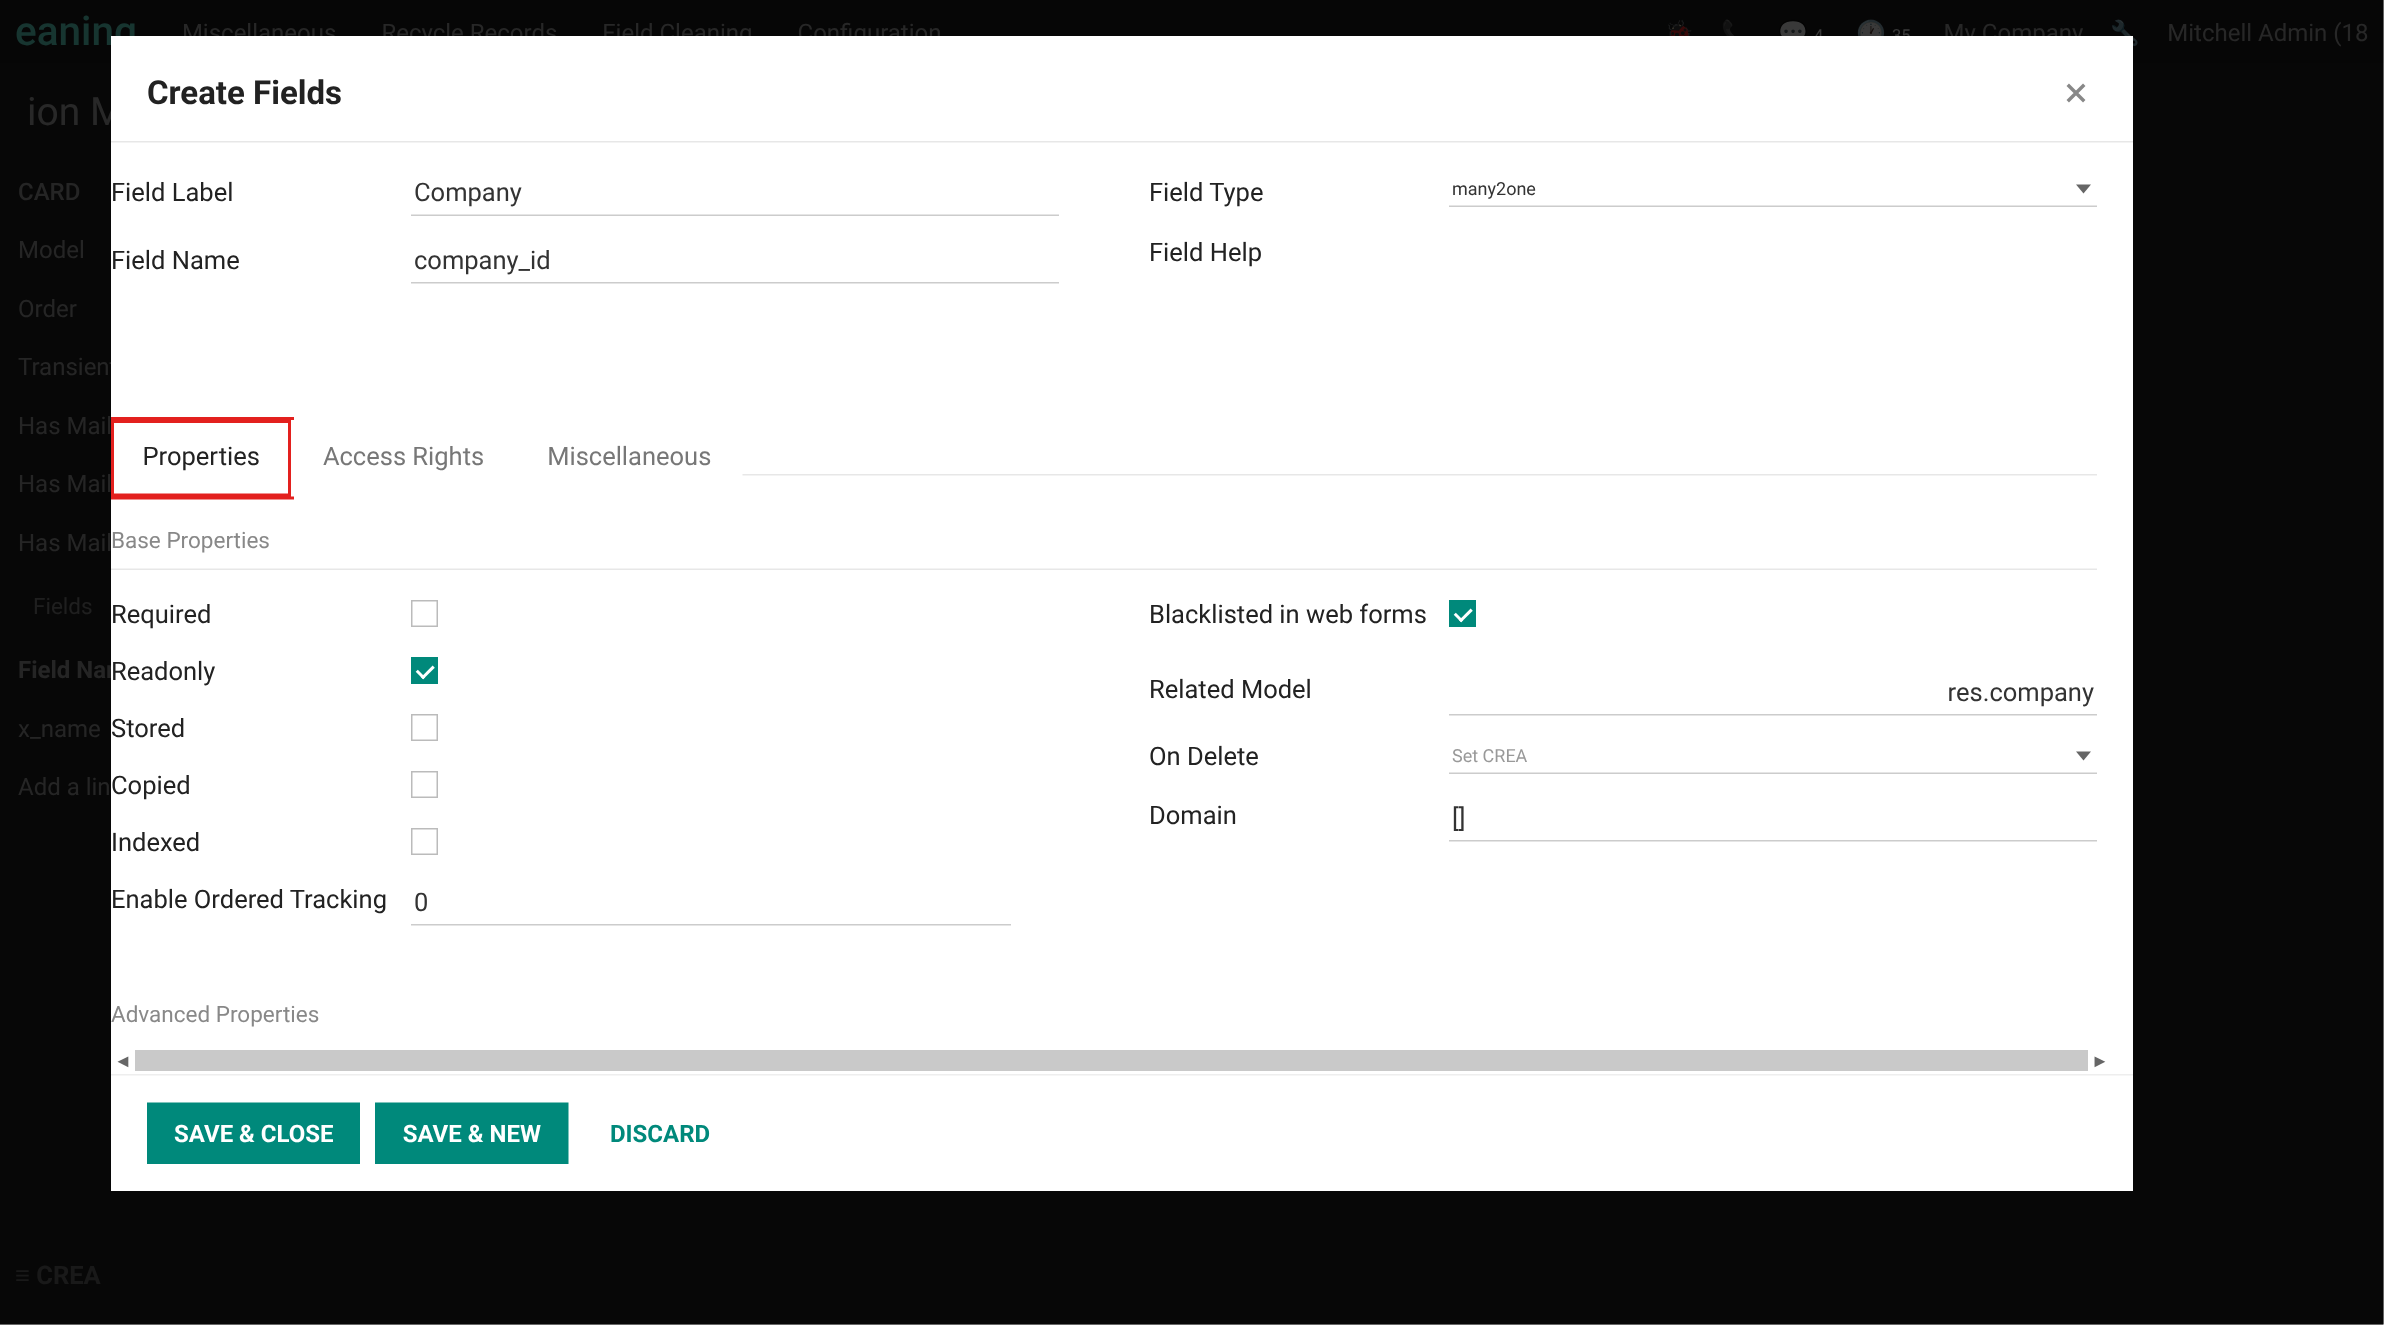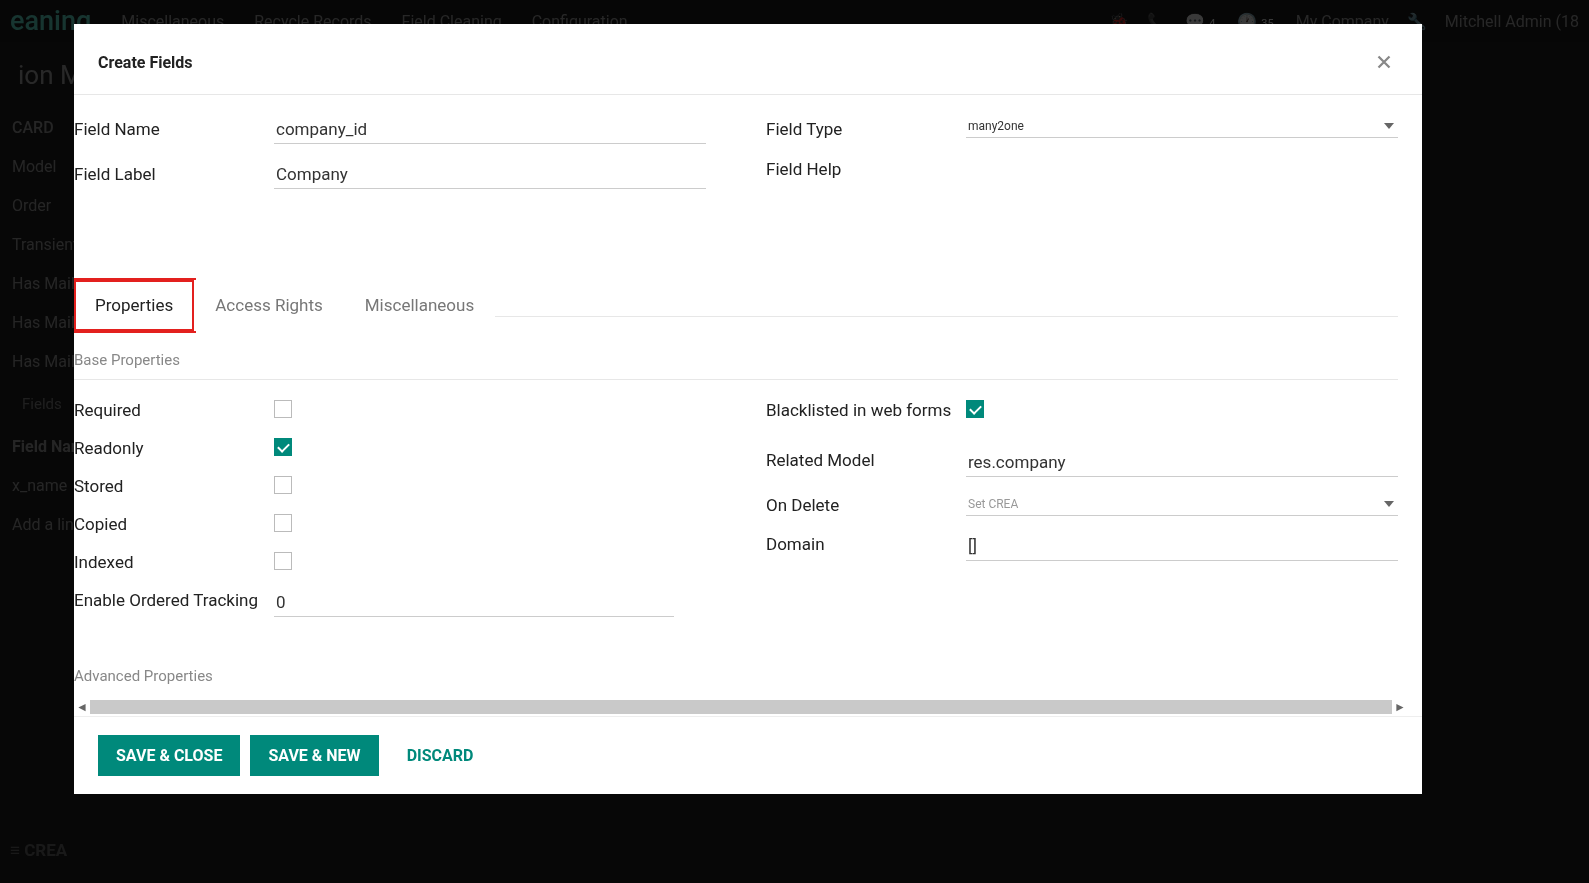--- a/index.html
+++ b/index.html
@@ -13,21 +13,21 @@
     
     .bg-sub {position:absolute;top:42px;left:0;right:0;bottom:0;background:#121212;color:#888;opacity:0.5;}
     .bg-sub-title {font-size:26px;color:#ccc;padding:18px;}
     .bg-sub-row {font-size:16px;padding:10px 6px;color:#bbb;}
     .bg-sub-section {padding:14px 16px;font-size:15px;color:#999;}
     .bg-sub-create {position:absolute;bottom:22px;left:10px;font-size:17px;font-weight:700;color:#777;}
     
     .modal-backdrop {position:absolute;inset:0;background:rgba(0,0,0,0.65);}
     .modal {position:absolute;top:24px;left:74px;width:1348px;height:770px;background:#fff;display:flex;flex-direction:column;}
     .modal-header {padding:24px 24px 18px 24px;display:flex;align-items:center;border-bottom:1px solid #e7e7e7;}
-    .modal-title {font-size:16px;font-weight:700;color:#222;}
+    .modal-title {font-size:22px;font-weight:700;color:#222;}
     .close-btn {margin-left:auto;width:28px;height:28px;display:flex;align-items:center;justify-content:center;cursor:pointer;color:#888;}
     .close-btn svg {width:22px;height:22px;}
     
     .modal-body {flex:1;overflow:auto;padding:20px 24px 8px 0;position:relative;}
     .modal-body::-webkit-scrollbar{width:14px;height:14px;}
     .modal-body::-webkit-scrollbar-thumb{background:#ccc;}
     .modal-body::-webkit-scrollbar-track{background:#eee;}
     
     .form-top {display:flex;gap:60px;}
     .form-col {flex:1;}
@@ -112,26 +112,26 @@
           <path d="M18 6L6 18M6 6l12 12"></path>
         </svg>
     </div>
   </div>
 
   <div class="modal-body">
 
     <div class="form-top">
       <div class="form-col">
         <div class="form-row">
+          <div class="form-label">Field Label</div>
+          <input class="form-input" value="Company" style="">
+        </div>
+        <div class="form-row">
           <div class="form-label">Field Name</div>
           <input class="form-input" value="company_id" style="">
-        </div>
-        <div class="form-row">
-          <div class="form-label">Field Label</div>
-          <input class="form-input" value="Company" style="">
         </div>
       </div>
       <div class="form-col">
         <div class="form-row">
           <div class="form-label">Field Type</div>
           <div class="form-select">
             <div class="form-select-val">many2one</div>
             <div class="form-select-caret"></div>
           </div>
         </div>
@@ -176,21 +176,21 @@
           <input class="prop-input" value="0" style="">
         </div>
       </div>
       <div class="props-col">
         <div class="prop-row">
           <div class="prop-label">Blacklisted in web forms</div>
           <div class="checkbox checked"></div>
         </div>
         <div class="prop-row" style="margin-top:28px;">
           <div class="prop-label">Related Model</div>
-          <input class="prop-input" style="max-width: none;" value="res.company">
+          <input class="prop-input" style="max-width: none; text-align: right;" value="res.company">
         </div>
         <div class="prop-row">
           <div class="prop-label">On Delete</div>
           <div class="form-select disabled" style="flex:1;max-width:none;">
             <div class="form-select-val">Set CREA</div>
             <div class="form-select-caret"></div>
           </div>
         </div>
         <div class="prop-row">
           <div class="prop-label">Domain</div>

